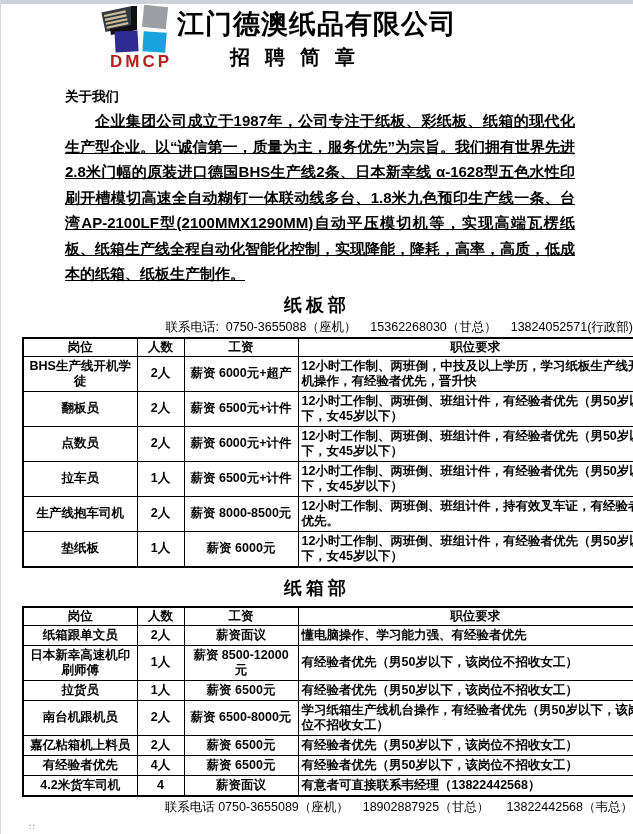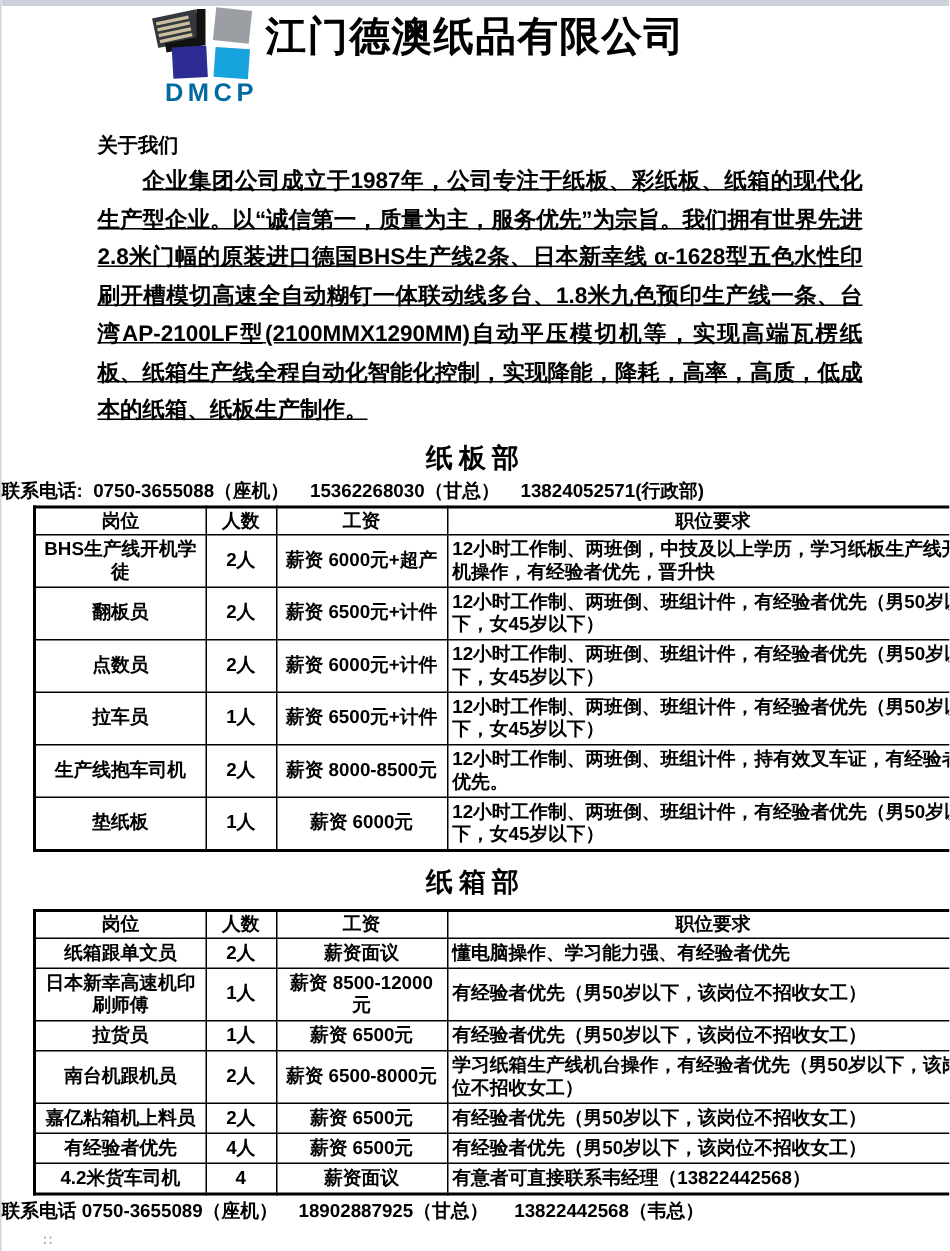--- a/index.html
+++ b/index.html
@@ -6,32 +6,32 @@
   .page{
     position:relative;width:633px;height:834px;background:#fff;overflow:hidden;
     font-family:"Liberation Sans",sans-serif;color:#000;
     border-left:1px solid #d3d6dc;box-sizing:border-box;
   }
   .topband{position:absolute;top:0;left:0;width:633px;height:4px;background:#ccd1da;}
   
   .header{position:relative;height:68px;margin-top:4px;}
   .logo{position:absolute;left:84px;top:0;width:112px;text-align:center;}
   .logo svg{display:block;margin:0 auto;}
-  .logo-text{color:#0369a1;font-weight:bold;font-size:17px;letter-spacing:3px;line-height:16px;}
+  .logo-text{color:#b91c1c;font-weight:bold;font-size:17px;letter-spacing:3px;line-height:16px;}
   .title{position:absolute;top:2px;left:0;right:0;text-align:center;
          font-size:27px;font-weight:bold;letter-spacing:1px;}
   .subtitle{position:absolute;top:40px;left:0;right:0;text-align:center;padding-right:34px;
          font-size:20px;font-weight:bold;letter-spacing:15px;}
   
   .about-h{margin:16px 0 0 64px;font-size:13.5px;font-weight:bold;}
   .about-p{margin:2px 58px 0 64px;font-size:15px;font-weight:bold;line-height:25.5px;
            text-indent:2em;text-align:justify;text-decoration:underline;}
   
   .sec-title{text-align:center;font-size:18px;font-weight:bold;letter-spacing:4px;margin-top:6px;}
-  .contact{text-align:left;font-size:12.5px;font-weight:bold;white-space:pre;margin-top:3px;line-height:15px;}
+  .contact{text-align:right;font-size:12.5px;font-weight:normal;white-space:pre;margin-top:3px;line-height:15px;}
   
   table.jobs{border-collapse:collapse;border:2px solid #000;margin:2px 0 0 21px;width:632px;
              table-layout:fixed;}
   table.jobs th,table.jobs td{border:1px solid #000;font-size:12.5px;font-weight:bold;
              line-height:15px;padding:2px 3px;vertical-align:middle;box-sizing:border-box;}
   table.jobs th{height:18px;padding:1px 2px;text-align:center;}
   td.c{text-align:center;}
   td.req{text-align:left;padding-left:6px;}
   
   .footer{margin:6px 0 0 64px;font-size:12px;line-height:14px;}
@@ -60,20 +60,21 @@
 
         <rect x="48" y="2" width="24" height="22" fill="#9b9fa3" transform="rotate(6 60 13)"></rect>
 
         <rect x="20" y="27" width="23" height="21" fill="#2c2c92" transform="rotate(-3 31 37)"></rect>
 
         <rect x="48" y="28" width="23" height="20" fill="#17a3de" transform="rotate(4 59 38)"></rect>
       </svg>
       <div class="logo-text">DMCP</div>
     </div>
     <div class="title">江门德澳纸品有限公司</div>
+    <div class="subtitle">招聘简章</div>
   </div>
 
   <div class="about-h">关于我们</div>
   <p class="about-p">企业集团公司成立于1987年，公司专注于纸板、彩纸板、纸箱的现代化生产型企业。以“诚信第一，质量为主，服务优先”为宗旨。我们拥有世界先进2.8米门幅的原装进口德国BHS生产线2条、日本新幸线 α-1628型五色水性印刷开槽模切高速全自动糊钉一体联动线多台、1.8米九色预印生产线一条、台湾AP-2100LF型(2100MMX1290MM)自动平压模切机等，实现高端瓦楞纸板、纸箱生产线全程自动化智能化控制，实现降能，降耗，高率，高质，低成本的纸箱、纸板生产制作。</p>
 
   <div class="sec-title">纸板部</div>
   <div class="contact">联系电话:  0750-3655088（座机）    15362268030（甘总）    13824052571(行政部)</div>
 
   <table class="jobs">
     <colgroup>

